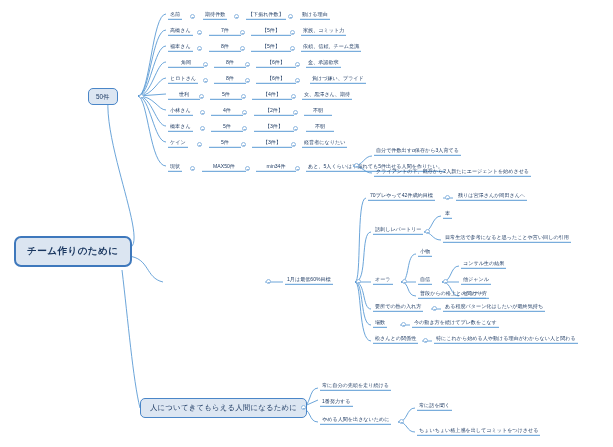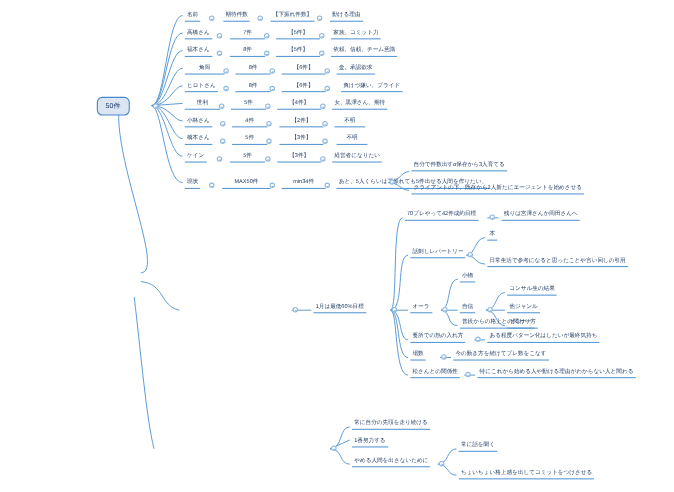--- a/index.html
+++ b/index.html
@@ -125,20 +125,21 @@
 
       <path d="M300,408 C312,408 308,388 318,388"></path>
       <path d="M300,408 L318,400"></path>
       <path d="M300,408 C312,408 308,422 318,422"></path>
 
       <path d="M398,422 C408,422 406,408 415,408"></path>
       <path d="M398,422 C408,422 406,432 415,432"></path>
     </g>
   </svg>
 
+  <div class="node root" style="left:14px;top:236px;">チーム作りのために</div>
 
   <div class="node boxnode" style="left:88px;top:88px;">50件</div>
   <div class="ring" style="left:139px;top:94px;"></div>
 
   <div class="node tnode" style="left:168px;top:20px;">名前</div>
   <div class="ring" style="left:190px;top:14px;"></div>
   <div class="node tnode" style="left:203px;top:20px;">期待件数</div>
   <div class="ring" style="left:234px;top:14px;"></div>
   <div class="node tnode" style="left:246px;top:20px;">【下振れ件数】</div>
   <div class="ring" style="left:288px;top:14px;"></div>
@@ -252,20 +253,21 @@
   <div class="node tnode" style="left:443px;top:312px;">ある程度パターン化はしたいが最終気持ち</div>
 
   <div class="node tnode" style="left:373px;top:328px;">場数</div>
   <div class="ring" style="left:401px;top:322px;"></div>
   <div class="node tnode" style="left:412px;top:328px;">今の動き方を続けてプレ数をこなす</div>
 
   <div class="node tnode" style="left:373px;top:344px;">松さんとの関係性</div>
   <div class="ring" style="left:423px;top:338px;"></div>
   <div class="node tnode" style="left:434px;top:344px;">特にこれから始める人や動ける理由がわからない人と関わる</div>
 
+  <div class="node boxnode bigbox" style="left:140px;top:398px;">人についてきてもらえる人間になるために</div>
   <div class="ring" style="left:301px;top:405px;"></div>
 
   <div class="node tnode" style="left:320px;top:391px;">常に自分の先頭を走り続ける</div>
   <div class="node tnode" style="left:320px;top:407px;">1番努力する</div>
 
   <div class="node tnode" style="left:320px;top:425px;">やめる人間を出さないために</div>
   <div class="ring" style="left:399px;top:419px;"></div>
   <div class="node tnode" style="left:417px;top:411px;">常に話を聞く</div>
   <div class="node tnode" style="left:417px;top:436px;">ちょいちょい格上感を出してコミットをつけさせる</div>
 

